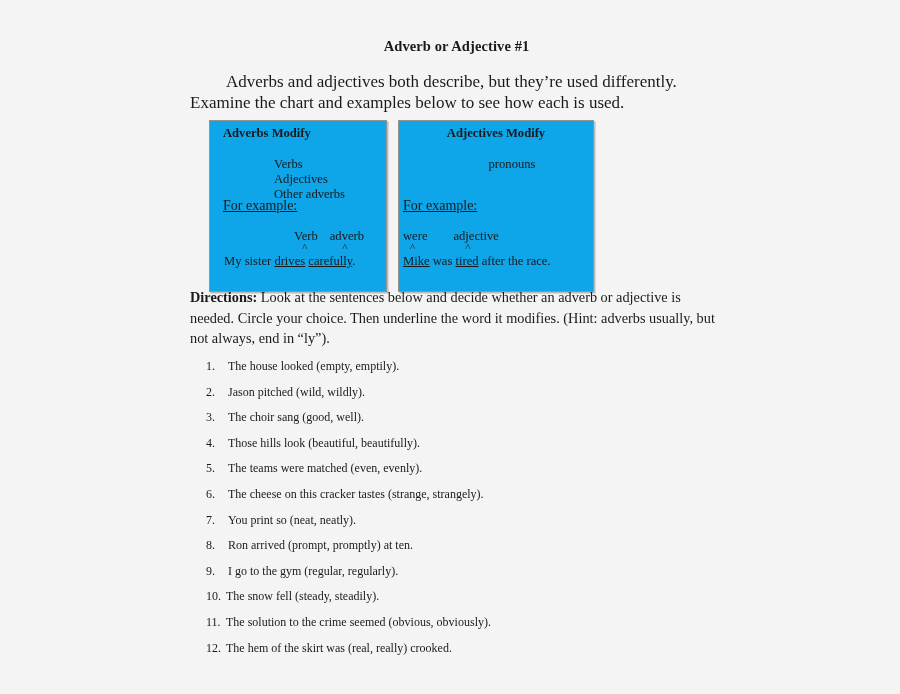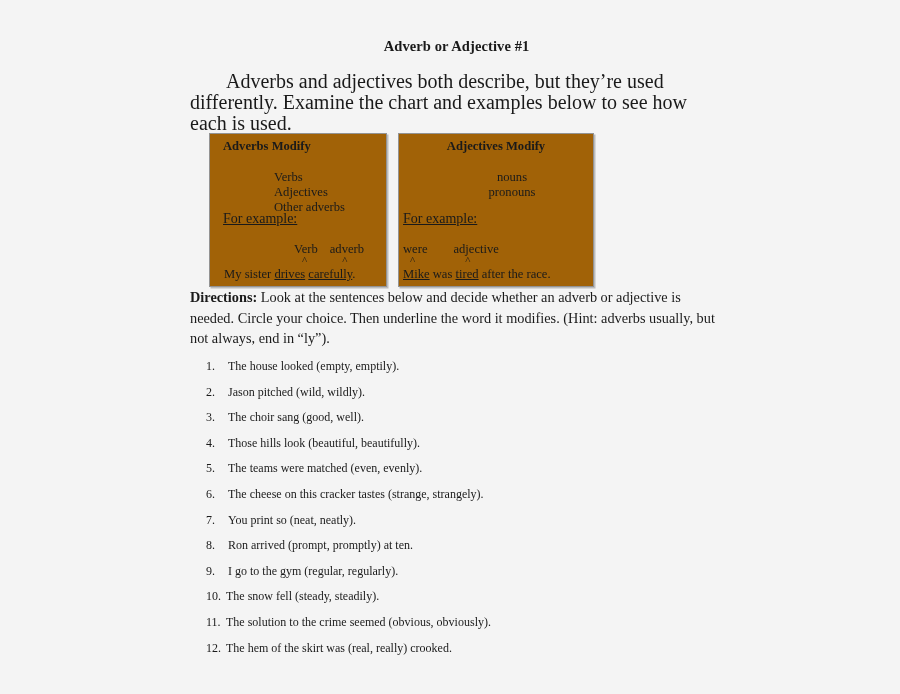--- a/index.html
+++ b/index.html
@@ -34,41 +34,41 @@
     font-size: 14.5px;
     letter-spacing: 0.1px;
   }
 
   
   .intro {
     position: absolute;
     left: 190px;
     top: 71px;
     width: 524px;
-    font-size: 20px;
+    font-size: 17px;
     line-height: 21px;
     text-indent: 36px;
     text-align: left;
   }
 
   
   .chart-row {
     position: absolute;
     left: 209px;
     top: 120px;
     width: 386px;
     height: 154px;
   }
   .chart-box {
     position: absolute;
-    top: 13px;
-    background: #a16207;
+    top: 0;
+    background: #0ea5e9;
     border: 1px solid #939393;
     box-sizing: border-box;
-    height: 154px;
+    height: 172px;
     font-size: 12.6px;
     line-height: 14.8px;
     box-shadow: 1.5px 1.5px 0 rgba(120,120,120,0.45);
   }
   .box-adverbs {
     left: 0;
     width: 178px;
   }
   .box-adjectives {
     left: 189px;
@@ -226,21 +226,20 @@
         <div class="label-row"><span>Verb</span><span class="lbl-gap"></span><span>adverb</span></div>
         <div class="caret-row"><span>^</span><span class="caret-gap"></span><span>^</span></div>
         <div class="example-sentence"><span>My sister </span><u>drives</u><span> </span><u>carefully</u><span>.</span></div>
       </div>
     </div>
 
     <div class="chart-box box-adjectives">
       <div class="box-inner">
         <div class="box-heading">Adjectives Modify</div>
         <ul class="box-list">
-          <li>nouns</li>
           <li>pronouns</li>
         </ul>
         <div class="for-example">For example:</div>
         <div class="label-row"><span>were</span><span class="lbl-gap-wide"></span><span>adjective</span></div>
         <div class="caret-row"><span>^</span><span class="caret-gap-wide"></span><span>^</span></div>
         <div class="example-sentence"><span></span><u>Mike</u><span> was </span><u>tired</u><span> after the race.</span></div>
       </div>
     </div>
 
   </div>

